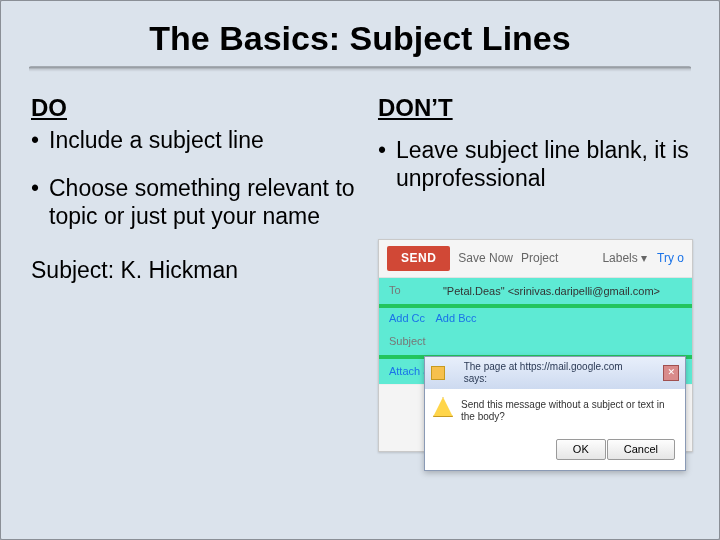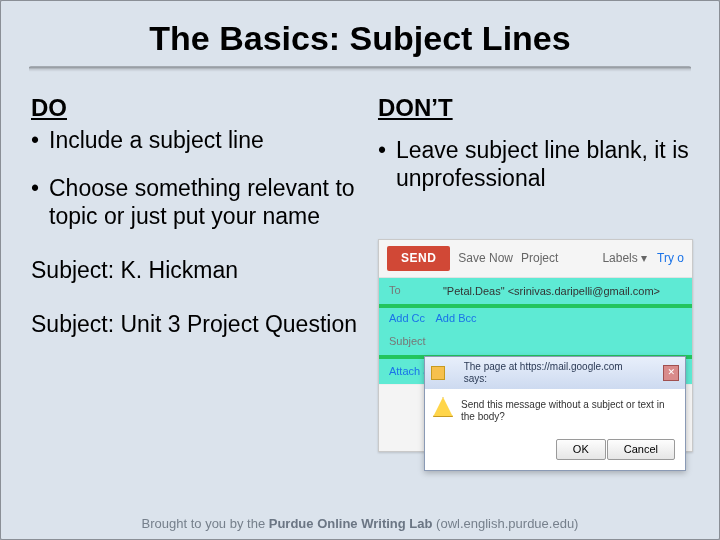--- a/index.html
+++ b/index.html
@@ -201,21 +201,20 @@
       </div>
 
       <div class="spacer"></div>
 
       <div class="bullet">
         <span class="mark">•</span>
         <span class="txt">Choose something relevant to topic or just put your name</span>
       </div>
 
       <div class="example">Subject: K. Hickman</div>
-      <div class="example">Subject: Unit 3 Project Question</div>
     </div>
 
     <div class="col col-right">
       <h2>DON’T</h2>
 
       <div class="spacer"></div>
 
       <div class="bullet">
         <span class="mark">•</span>
         <span class="txt">Leave subject line blank, it is unprofessional</span>
@@ -262,17 +261,14 @@
               <div class="dbtn">OK</div>
               <div class="dbtn">Cancel</div>
             </div>
           </div>
         </div>
       </div>
 
     </div>
   </div>
 
-  <div class="footer">
-    <span>Brought to you by the </span><b>Purdue Online Writing Lab</b><span> (owl.english.purdue.edu)</span>
-  </div>
 
 </div>
 
 </body></html>

